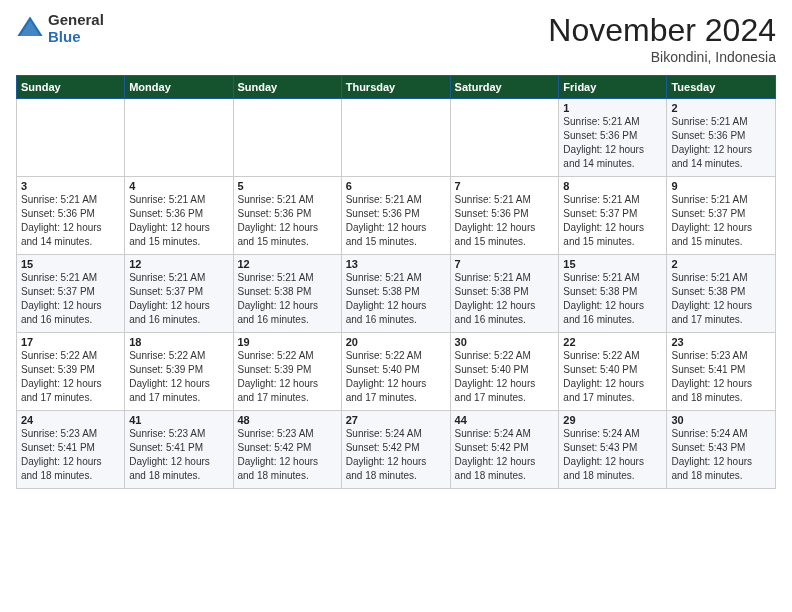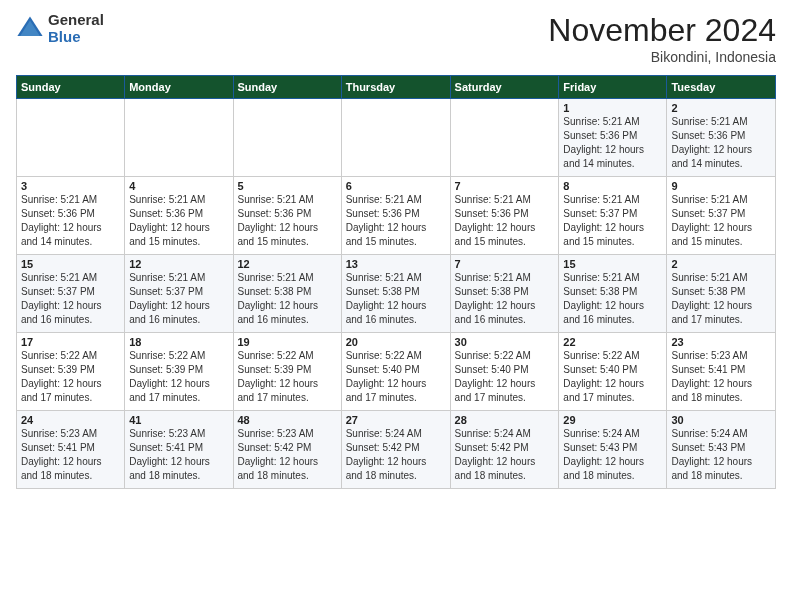--- a/index.html
+++ b/index.html
@@ -305,21 +305,21 @@
 Sunset: 5:42 PM
 Daylight: 12 hours and 18 minutes.</div>
           </td>
           <td>
             <span class="day-num">27</span>
             <div class="day-info" style="white-space: pre-line;">Sunrise: 5:24 AM
 Sunset: 5:42 PM
 Daylight: 12 hours and 18 minutes.</div>
           </td>
           <td>
-            <span class="day-num">28</span>
+            <span class="day-num">44</span>
             <div class="day-info" style="white-space: pre-line;">Sunrise: 5:24 AM
 Sunset: 5:42 PM
 Daylight: 12 hours and 18 minutes.</div>
           </td>
           <td>
             <span class="day-num">29</span>
             <div class="day-info" style="white-space: pre-line;">Sunrise: 5:24 AM
 Sunset: 5:43 PM
 Daylight: 12 hours and 18 minutes.</div>
           </td>

